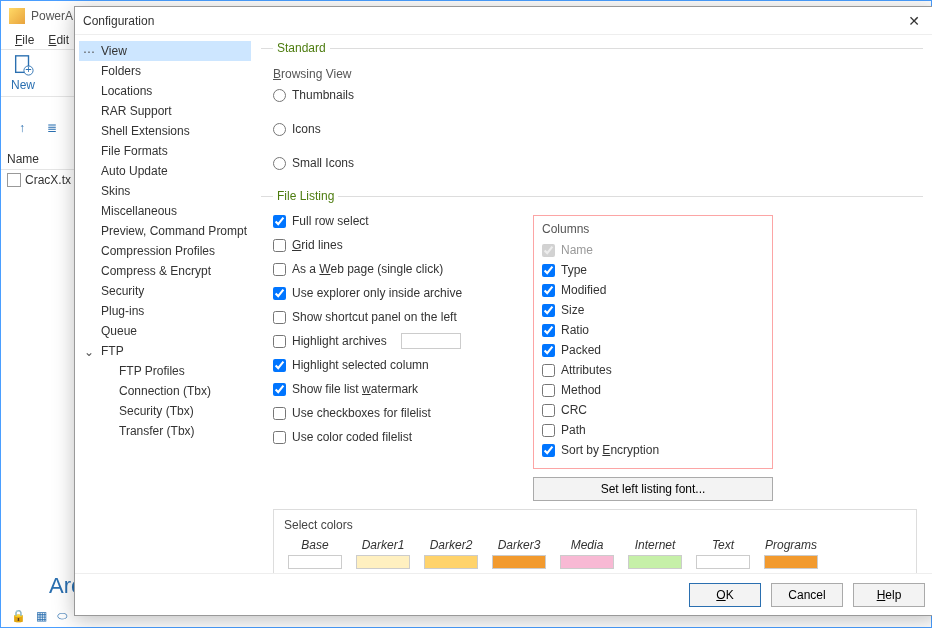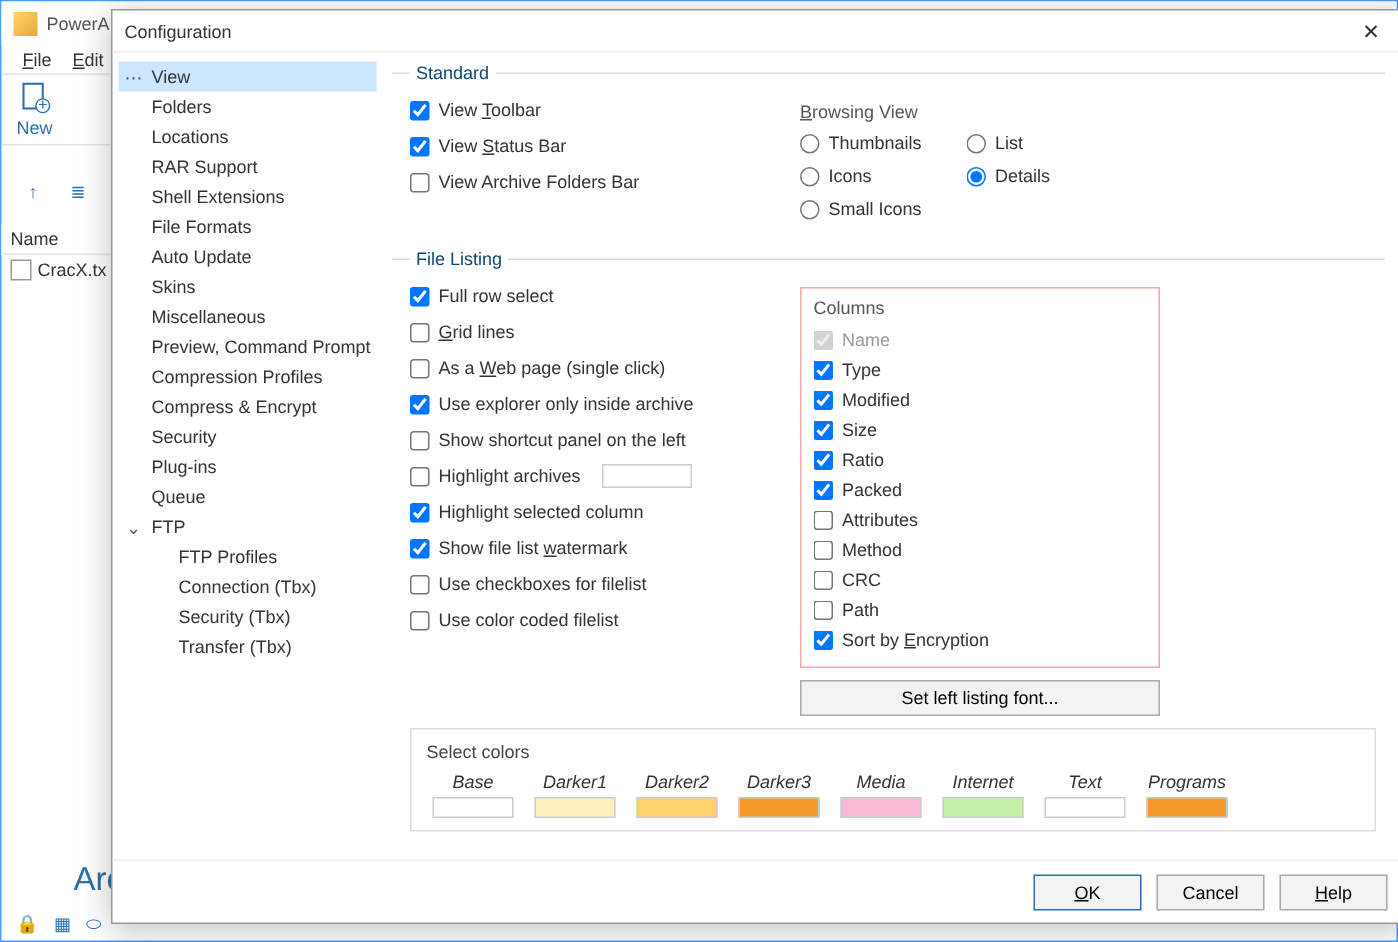--- a/index.html
+++ b/index.html
@@ -33,21 +33,21 @@
 .dialog-title .sp{flex:1;}
 .dialog-title .close{width:30px;text-align:center;font-size:14px;color:#333;cursor:pointer;}
 .dialog-body{flex:1;display:flex;overflow:hidden;}
 .tree{width:180px;padding:6px 4px;overflow:auto;}
 .tree-item{padding:1px 2px 1px 22px;color:#333;position:relative;white-space:nowrap;line-height:18px;}
 .tree-item.selected{background:#cde6ff;}
 .tree-item.lvl2{padding-left:40px;}
 .tree-toggle{position:absolute;left:4px;top:2px;width:12px;text-align:center;color:#555;}
 .settings{flex:1;padding:6px 14px 6px 6px;overflow:auto;}
 fieldset{border:1px solid #ddd;border-left:none;border-right:none;border-bottom:none;padding:8px 6px 10px 12px;margin-bottom:6px;position:relative;}
-legend{color:#0c4a6e;padding:0 4px;}
+legend{color:#4d7c0f;padding:0 4px;}
 .row{display:flex;gap:40px;}
 .col{display:flex;flex-direction:column;gap:4px;min-width:220px;}
 .chk,.rad{display:flex;align-items:center;gap:6px;color:#333;line-height:20px;}
 .chk input,.rad input{width:13px;height:13px;}
 .chk.disabled{color:#999;}
 .subgroup{border:1px solid #fca5a5;padding:6px 8px 8px 8px;margin-top:4px;}
 .subgroup .sglabel{color:#555;margin-bottom:4px;}
 .fieldset-inner{border:1px solid #ddd;padding:8px 10px;margin:4px 0;}
 .fieldset-inner .fi-label{color:#444;margin-bottom:6px;}
 .btn{border:1px solid #aaa;background:#f3f3f3;padding:4px 14px;text-align:center;cursor:pointer;}
@@ -155,61 +155,37 @@
       <div class="tree-item lvl2"><span>Security (Tbx)</span></div>
       <div class="tree-item lvl2"><span>Transfer (Tbx)</span></div>
     </div>
 
     <div class="settings">
 
       <fieldset>
         <legend>Standard</legend>
         <div class="row">
           <div class="col">
-            <label class="chk">
-                <input type="checkbox" checked="" style="">
-                <span>View <span class="u">T</span>oolbar</span>
-              </label>
-            <label class="chk">
-                <input type="checkbox" checked="" style="">
-                <span>View <span class="u">S</span>tatus Bar</span>
-              </label>
-            <label class="chk">
-                <input type="checkbox" style="">
-                <span>View Archive Folders Bar</span>
-              </label>
-          </div>
-          <div class="col">
             <div class="subgroup" style="border:none;padding:0;">
               <div class="sglabel"><span class="u">B</span>rowsing View</div>
               <div style="display:flex;gap:30px;">
-                <div class="col" style="min-width:auto;gap:2px;">
+                <div class="col" style="min-width:auto;gap:14px;">
                   <label class="rad">
                       <input type="radio" name="bv" style="">
                       <span>Thumbnails</span>
                     </label>
                   <label class="rad">
                       <input type="radio" name="bv" style="">
                       <span>Icons</span>
                     </label>
                   <label class="rad">
                       <input type="radio" name="bv" style="">
                       <span>Small Icons</span>
                     </label>
                 </div>
-                <div class="col" style="min-width:auto;gap:2px;">
-                  <label class="rad">
-                      <input type="radio" name="bv" style="">
-                      <span>List</span>
-                    </label>
-                  <label class="rad">
-                      <input type="radio" name="bv" checked="" style="">
-                      <span>Details</span>
-                    </label>
-                </div>
               </div>
             </div>
           </div>
         </div>
       </fieldset>
 
       <fieldset>
         <legend>File Listing</legend>
         <div class="row">
           <div class="col">

